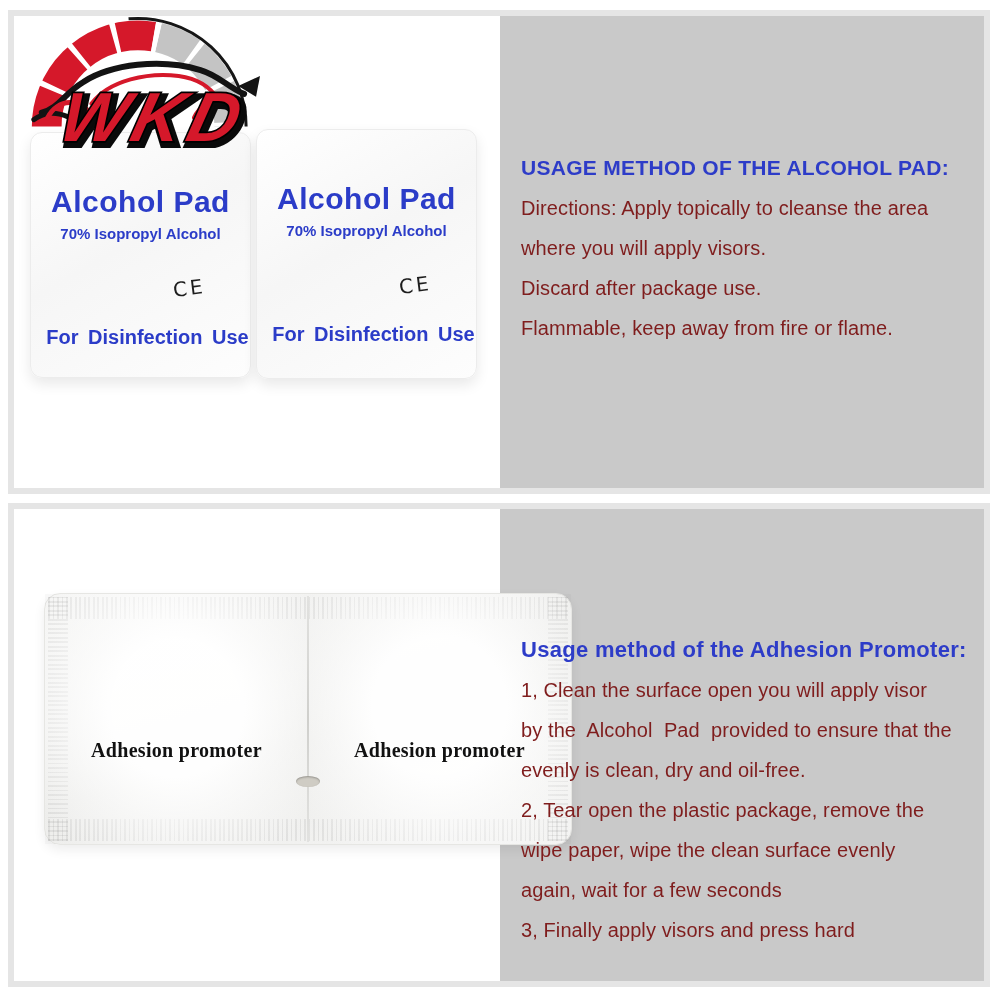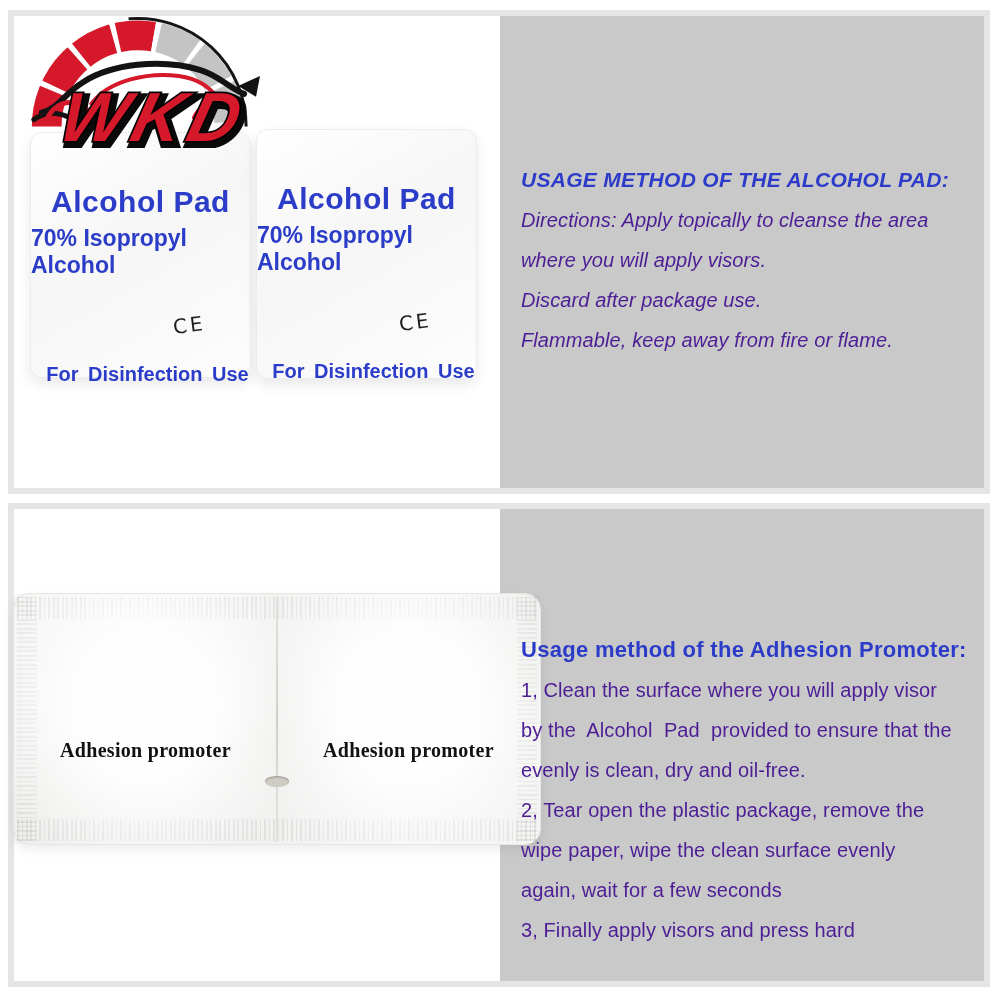--- a/index.html
+++ b/index.html
@@ -26,42 +26,42 @@
     position:absolute; z-index:3;
     background:linear-gradient(150deg,#ffffff 0%,#f6f6f6 45%,#fdfdfd 100%);
     border:1px solid #ececec; border-radius:12px;
     box-shadow:0 6px 14px rgba(0,0,0,0.09);
     display:flex; flex-direction:column; align-items:center;
     color:var(--packet-blue, #2b3cc8);
   }
   .packet-left  { left:30px;  top:132px; width:221px; height:246px; }
   .packet-right { left:256px; top:129px; width:221px; height:250px; }
   .pad-title  { margin-top:52px; font-size:30px; font-weight:bold; letter-spacing:0.5px; }
-  .pad-sub    { margin-top:6px;  font-size:23px; font-weight:bold; }
+  .pad-sub    { margin-top:6px;  font-size:15px; font-weight:bold; }
   .pad-ce     { margin-top:34px; align-self:flex-end; margin-right:44px; font-size:20px;
                 letter-spacing:3px; color:#1d1d1d; transform:rotate(-7deg);
                 font-family:"DejaVu Sans", sans-serif; }
   .pad-footer { margin-top:26px; font-size:20px; font-weight:bold; word-spacing:4px;margin-left:14px; }
   
   .usage { position:absolute; left:521px; width:470px; z-index:3; }
-  .usage-top { top:160px;font-style:italic; }
+  .usage-top { top:148px; }
   .usage-bottom { top:630px; }
   .usage-heading {
     line-height:40px; font-weight:600; color:var(--heading-blue, #2d3cc8);
     letter-spacing:0.3px;
   }
   .usage-top .usage-heading { font-size:21px; }
   .usage-bottom .usage-heading { font-size:22px; }
   .usage-line {
-    line-height:40px; font-size:20px; color:#4c1d95; white-space:pre;
+    line-height:40px; font-size:20px; color:#7f1d1d; white-space:pre;
     letter-spacing:0.1px;
   }
   
   .pouch-pair {
-    position:absolute; left:13px; top:593px; width:528px; height:252px; z-index:3;
+    position:absolute; left:44px; top:593px; width:528px; height:252px; z-index:3;
     background:linear-gradient(165deg,#fbfbfa 0%,#f3f3f1 55%,#fafaf9 100%);
     border:1px solid #e6e6e3; border-radius:16px;
     box-shadow:0 5px 12px rgba(0,0,0,0.07);
   }
   .crimp { position:absolute; z-index:1; }
   .crimp-top    { left:3px; right:3px; top:3px;    height:22px;
     background:repeating-linear-gradient(90deg, rgba(110,110,110,0.12) 0 1.5px, transparent 1.5px 4.5px); }
   .crimp-bottom { left:3px; right:3px; bottom:3px; height:22px;
     background:repeating-linear-gradient(90deg, rgba(110,110,110,0.12) 0 1.5px, transparent 1.5px 4.5px); }
   .crimp-left   { top:3px; bottom:3px; left:3px;   width:20px;
@@ -158,21 +158,21 @@
     </div>
     <div class="pouch-half pouch-right">
       <span class="pouch-label">Adhesion promoter</span>
     </div>
     <div class="pouch-seam"></div>
     <div class="pouch-notch"></div>
   </div>
 
   <div class="usage usage-bottom">
     <div class="usage-heading">Usage method of the Adhesion Promoter:</div>
-    <div class="usage-line">1, Clean the surface where you will apply visor</div>
+    <div class="usage-line">1, Clean the surface open you will apply visor</div>
     <div class="usage-line">by the  Alcohol  Pad  provided to ensure that the</div>
     <div class="usage-line">evenly is clean, dry and oil-free.</div>
     <div class="usage-line">2, Tear open the plastic package, remove the</div>
     <div class="usage-line">wipe paper, wipe the clean surface evenly</div>
     <div class="usage-line">again, wait for a few seconds</div>
     <div class="usage-line">3, Finally apply visors and press hard</div>
   </div>
 
 </div>
 

